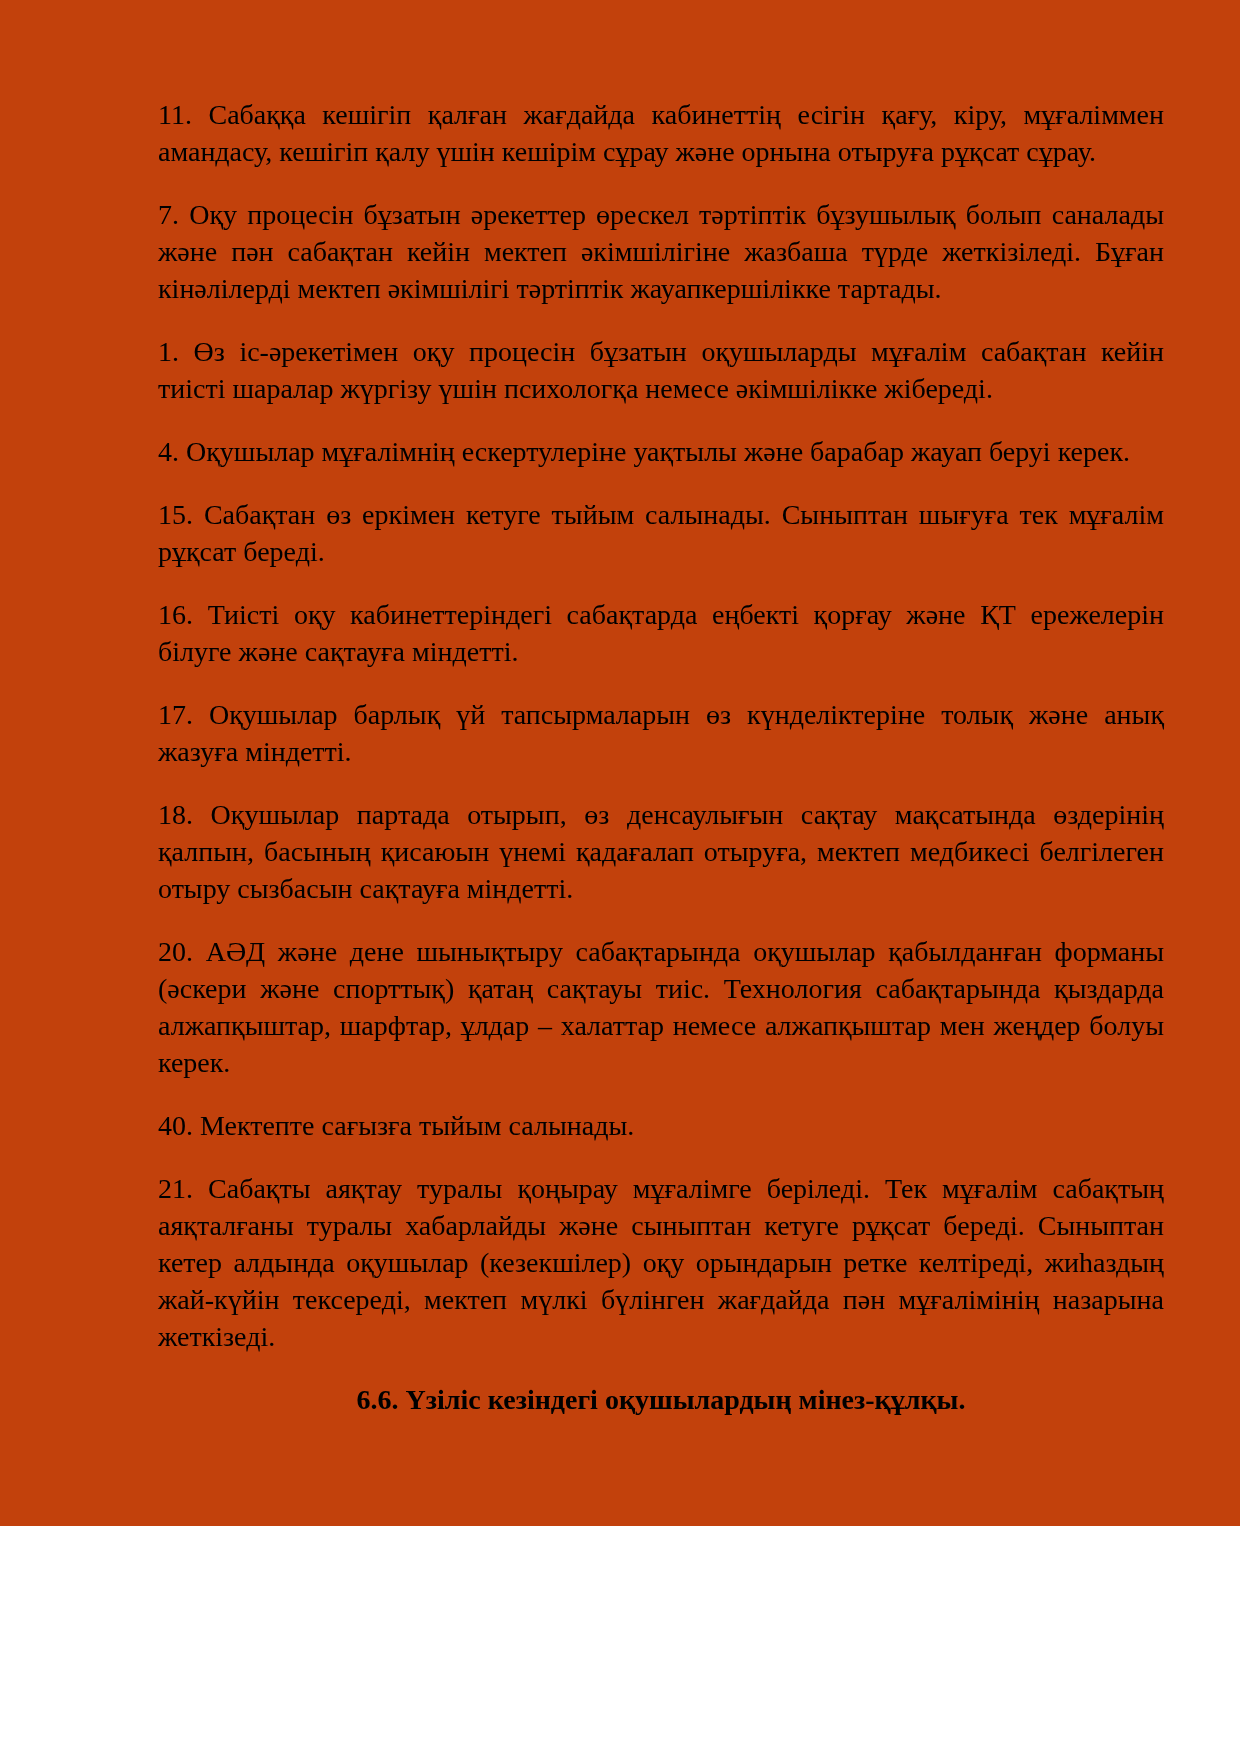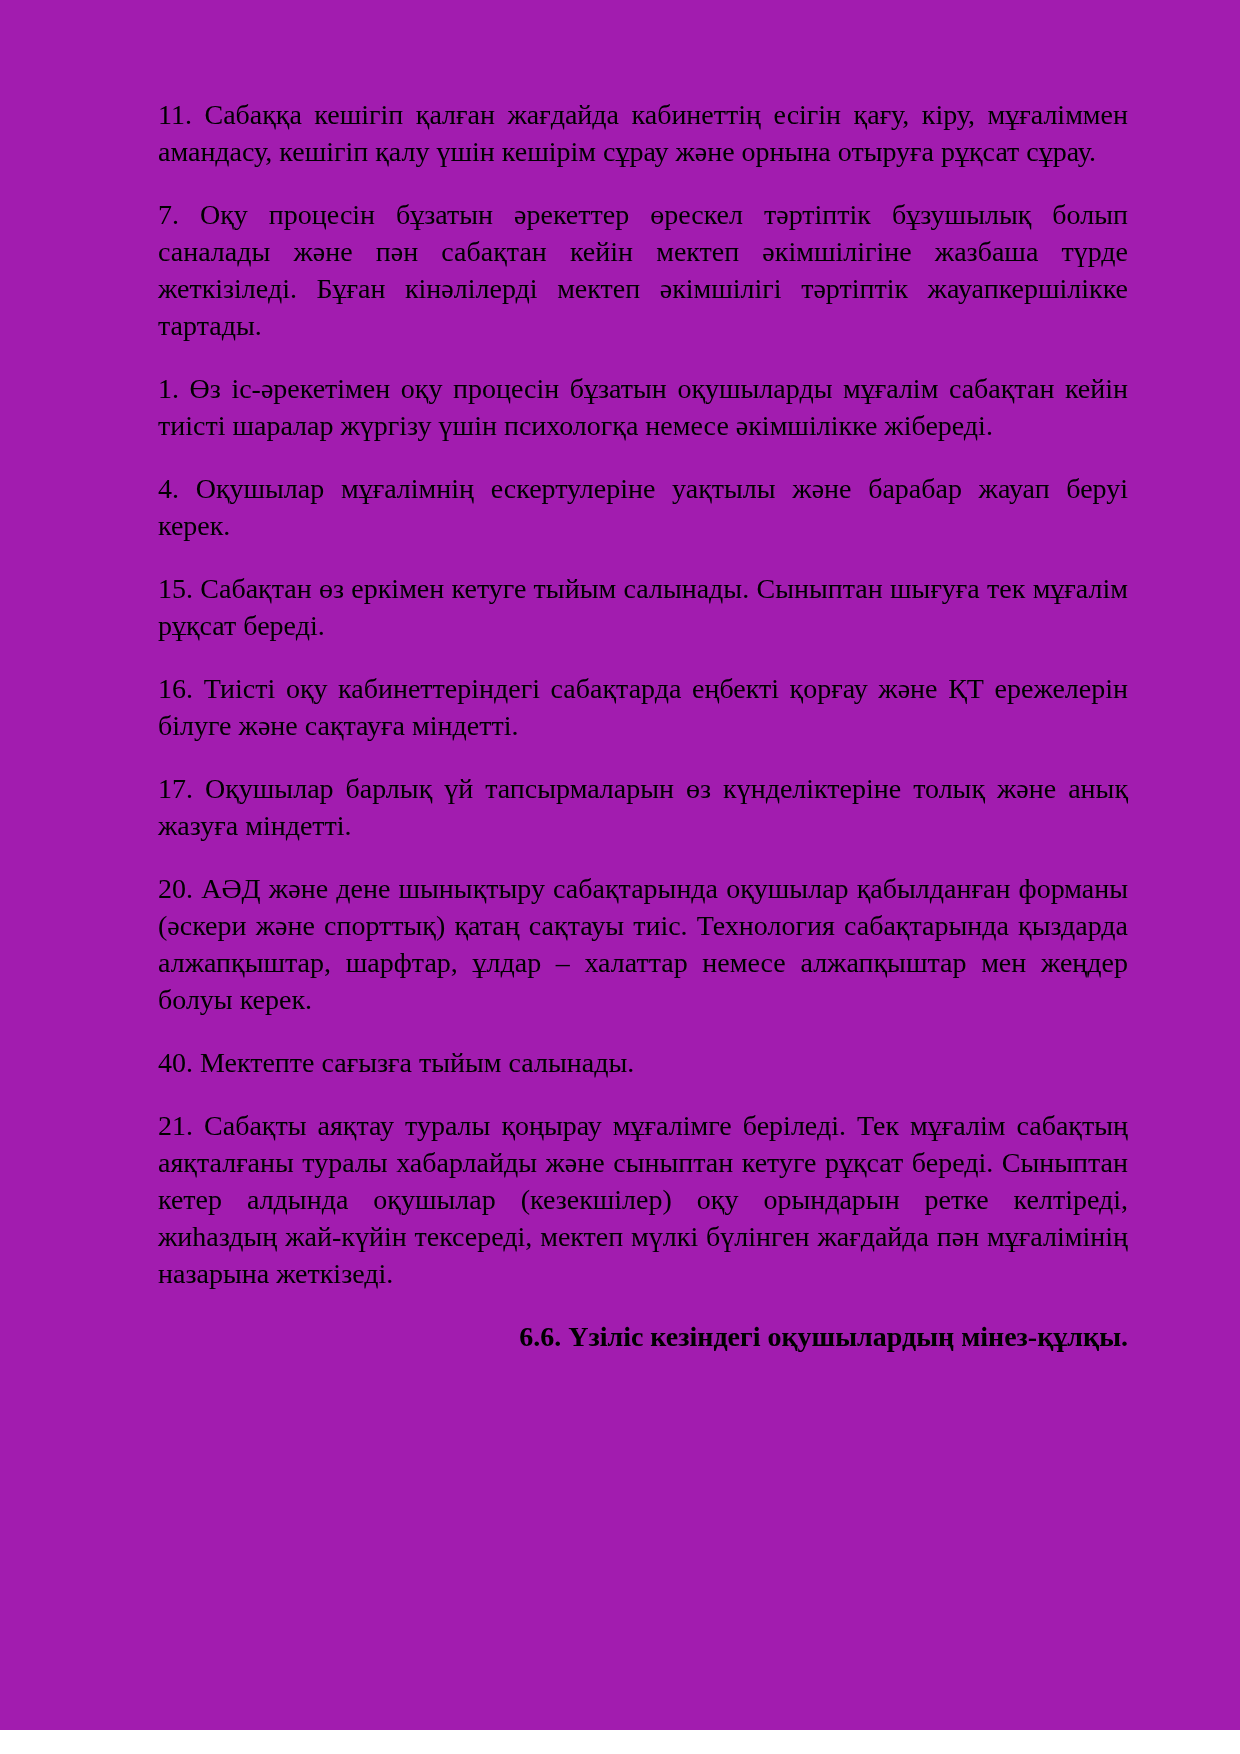--- a/index.html
+++ b/index.html
@@ -9,51 +9,52 @@
   }
   body {
     width: 1240px;
     height: 1754px;
     font-family: "Liberation Serif", "DejaVu Serif", serif;
     color: #000000;
   }
   .page {
     box-sizing: border-box;
     width: 1240px;
-    height: 1730px;
-    background: #a21caf;
-    padding: 96px 112px 0 158px;
+    height: 1526px;
+    background: #c2410c;
+    padding: 96px 76px 0 158px;
     overflow: hidden;
   }
   .para {
     margin: 0 0 26px 0;
     font-size: 28px;
     line-height: 37px;
     text-align: justify;
     text-justify: inter-word;
   }
   .para:last-child {
     margin-bottom: 0;
   }
   .section-heading {
     font-weight: bold;
-    text-align: right;
+    text-align: center;
     margin-top: 6px;
     font-size: 28px;
     line-height: 37px;
   }
 </style>
 </head>
 <body>
 
 <div class="page">
   <p class="para">11. Сабаққа кешігіп қалған жағдайда кабинеттің есігін қағу, кіру, мұғаліммен амандасу, кешігіп қалу үшін кешірім сұрау және орнына отыруға рұқсат сұрау.</p>
   <p class="para">7. Оқу процесін бұзатын әрекеттер өрескел тәртіптік бұзушылық болып саналады және пән сабақтан кейін мектеп әкімшілігіне жазбаша түрде жеткізіледі. Бұған кінәлілерді мектеп әкімшілігі тәртіптік жауапкершілікке тартады.</p>
   <p class="para">1. Өз іс-әрекетімен оқу процесін бұзатын оқушыларды мұғалім сабақтан кейін тиісті шаралар жүргізу үшін психологқа немесе әкімшілікке жібереді.</p>
   <p class="para">4. Оқушылар мұғалімнің ескертулеріне уақтылы және барабар жауап беруі керек.</p>
   <p class="para">15. Сабақтан өз еркімен кетуге тыйым салынады. Сыныптан шығуға тек мұғалім рұқсат береді.</p>
   <p class="para">16. Тиісті оқу кабинеттеріндегі сабақтарда еңбекті қорғау және ҚТ ережелерін білуге және сақтауға міндетті.</p>
   <p class="para">17. Оқушылар барлық үй тапсырмаларын өз күнделіктеріне толық және анық жазуға міндетті.</p>
+  <p class="para">18. Оқушылар партада отырып, өз денсаулығын сақтау мақсатында өздерінің қалпын, басының қисаюын үнемі қадағалап отыруға, мектеп медбикесі белгілеген отыру сызбасын сақтауға міндетті.</p>
   <p class="para">20. АӘД және дене шынықтыру сабақтарында оқушылар қабылданған форманы (әскери және спорттық) қатаң сақтауы тиіс. Технология сабақтарында қыздарда алжапқыштар, шарфтар, ұлдар – халаттар немесе алжапқыштар мен жеңдер болуы керек.</p>
   <p class="para">40. Мектепте сағызға тыйым салынады.</p>
   <p class="para">21. Сабақты аяқтау туралы қоңырау мұғалімге беріледі. Тек мұғалім сабақтың аяқталғаны туралы хабарлайды және сыныптан кетуге рұқсат береді. Сыныптан кетер алдында оқушылар (кезекшілер) оқу орындарын ретке келтіреді, жиһаздың жай-күйін тексереді, мектеп мүлкі бүлінген жағдайда пән мұғалімінің назарына жеткізеді.</p>
   <p class="para section-heading">6.6. Үзіліс кезіндегі оқушылардың мінез-құлқы.</p>
 </div>
 
 </body></html>

